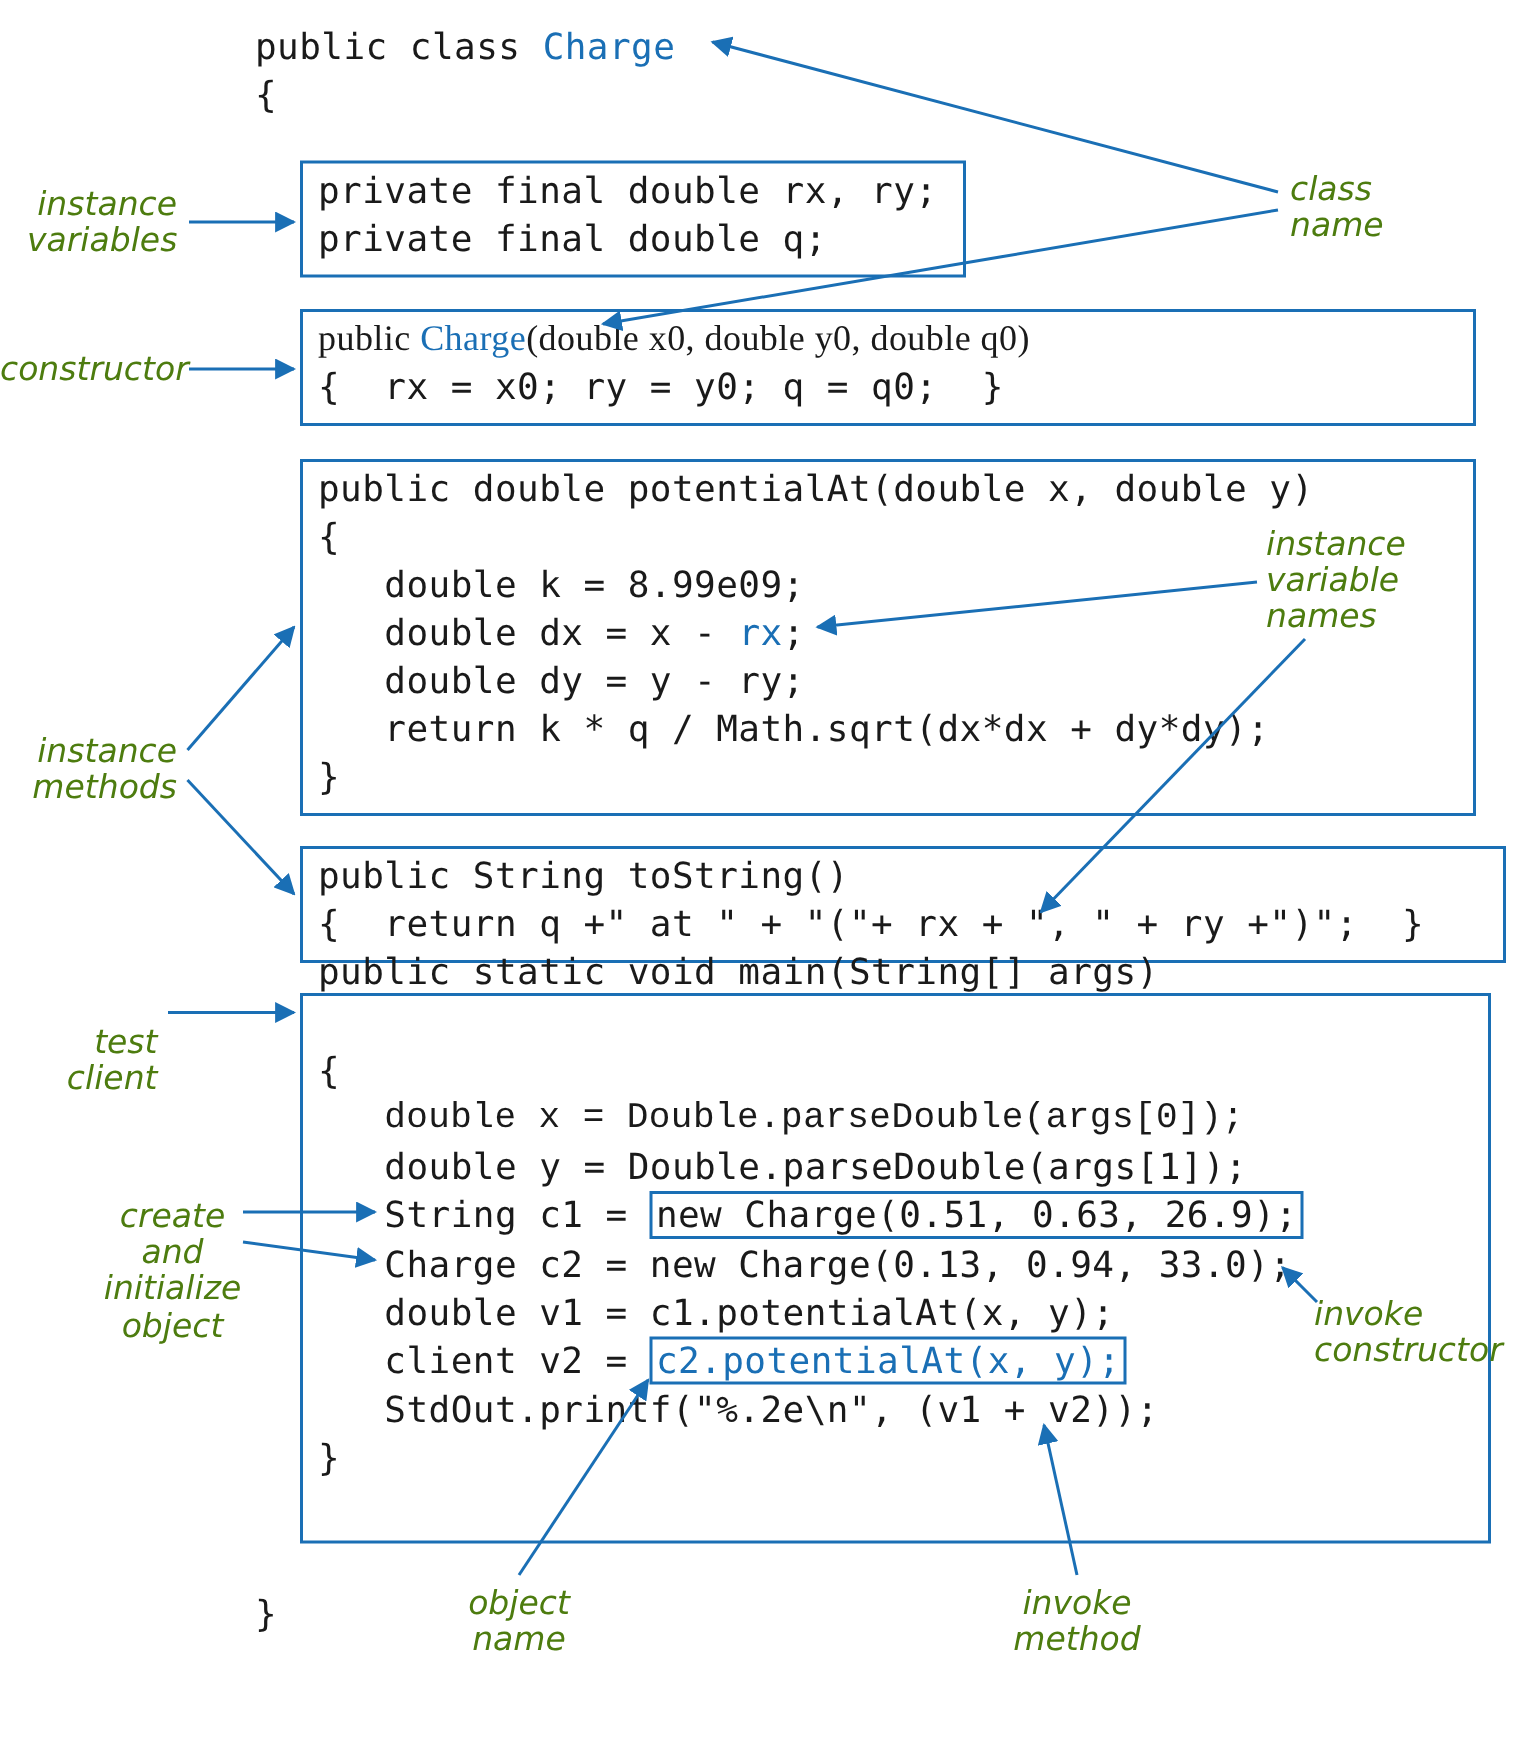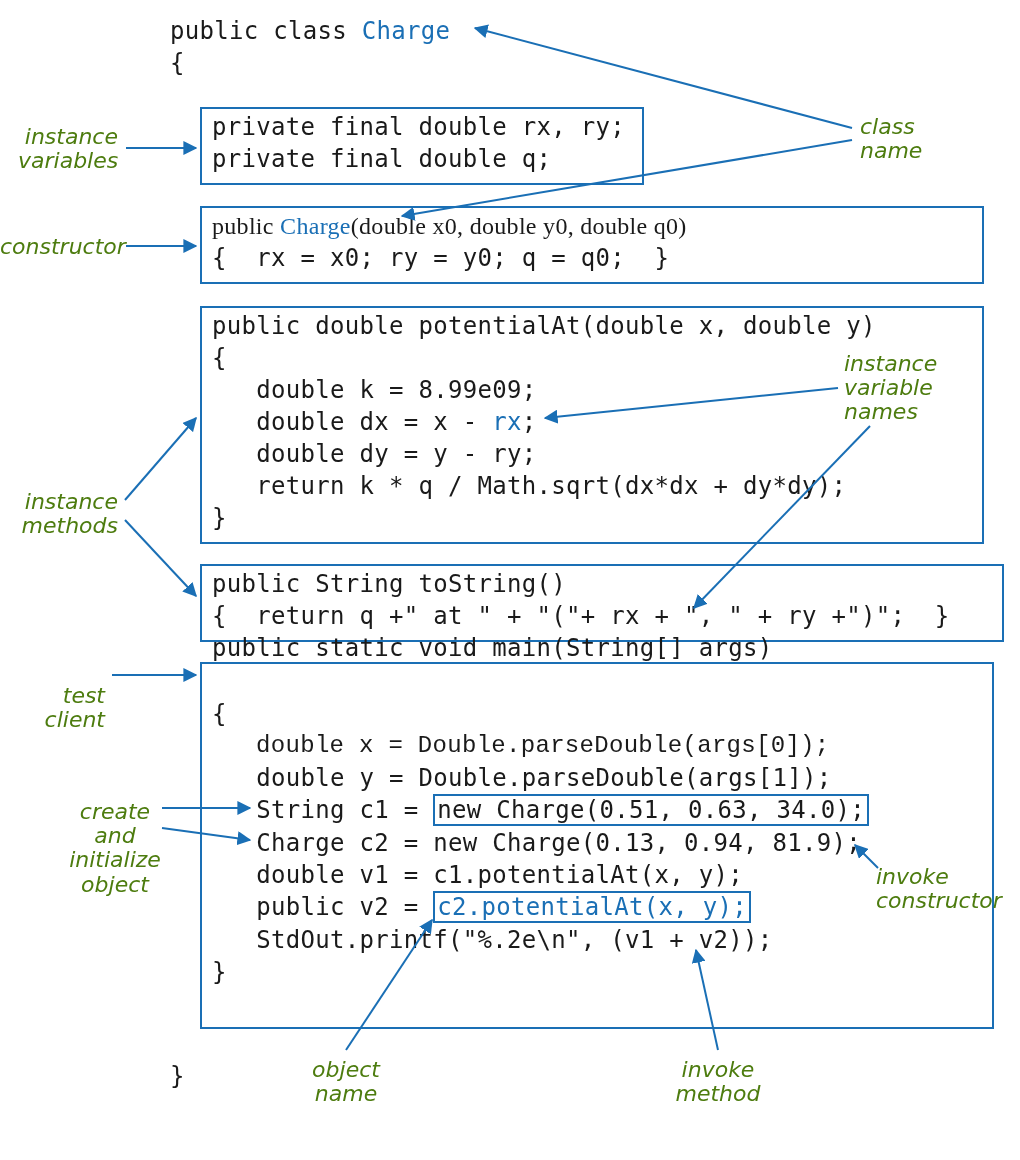--- a/index.html
+++ b/index.html
@@ -73,24 +73,24 @@
 
 <div class="box" style="top:564px; left:200px; width:800px; height:74px;"></div>
 <div class="code abs" style="top:568px; left:212px;">public String toString()</div>
 <div class="code abs" style="top:600px; left:212px;">{  return q +" at " + "("+ rx + ", " + ry +")";  }</div>
 
 <div class="box" style="top:662px; left:200px; width:790px; height:363px;"></div>
 <div class="code abs" style="top:632px; left:212px;">public static void main(String[] args)</div>
 <div class="code abs" style="top:698px; left:212px;">{</div>
 <div class="code abs" style="top:730px; left:212px;font-family:Liberation Mono, monospace;">   double x = Double.parseDouble(args[0]);</div>
 <div class="code abs" style="top:762px; left:212px;">   double y = Double.parseDouble(args[1]);</div>
-<div class="code abs" style="top:794px; left:212px;"><span>   String c1 = </span><span class="inline-box">new Charge(0.51, 0.63, 34.0);</span></div>
-<div class="code abs" style="top:827px; left:212px;">   Charge c2 = new Charge(0.13, 0.94, 81.9);</div>
+<div class="code abs" style="top:794px; left:212px;"><span>   String c1 = </span><span class="inline-box">new Charge(0.51, 0.63, 26.9);</span></div>
+<div class="code abs" style="top:827px; left:212px;">   Charge c2 = new Charge(0.13, 0.94, 33.0);</div>
 <div class="code abs" style="top:859px; left:212px;">   double v1 = c1.potentialAt(x, y);</div>
-<div class="code abs" style="top:891px; left:212px;"><span>   public v2 = </span><span class="inline-box blue">c2.potentialAt(x, y);</span></div>
+<div class="code abs" style="top:891px; left:212px;"><span>   client v2 = </span><span class="inline-box blue">c2.potentialAt(x, y);</span></div>
 <div class="code abs" style="top:924px; left:212px;">   StdOut.printf("%.2e\n", (v1 + v2));</div>
 <div class="code abs" style="top:956px; left:212px;">}</div>
 
 <div class="code abs" style="top:1060px; left:170px;">}</div>
 
 <div class="label" style="top:125px; left:18px; width:100px; white-space:pre;">instance
 variables</div>
 <div class="label" style="top:235px; left:0px; width:118px;">constructor</div>
 <div class="label" style="top:490px; left:18px; width:100px; white-space:pre;">instance
 methods</div>

